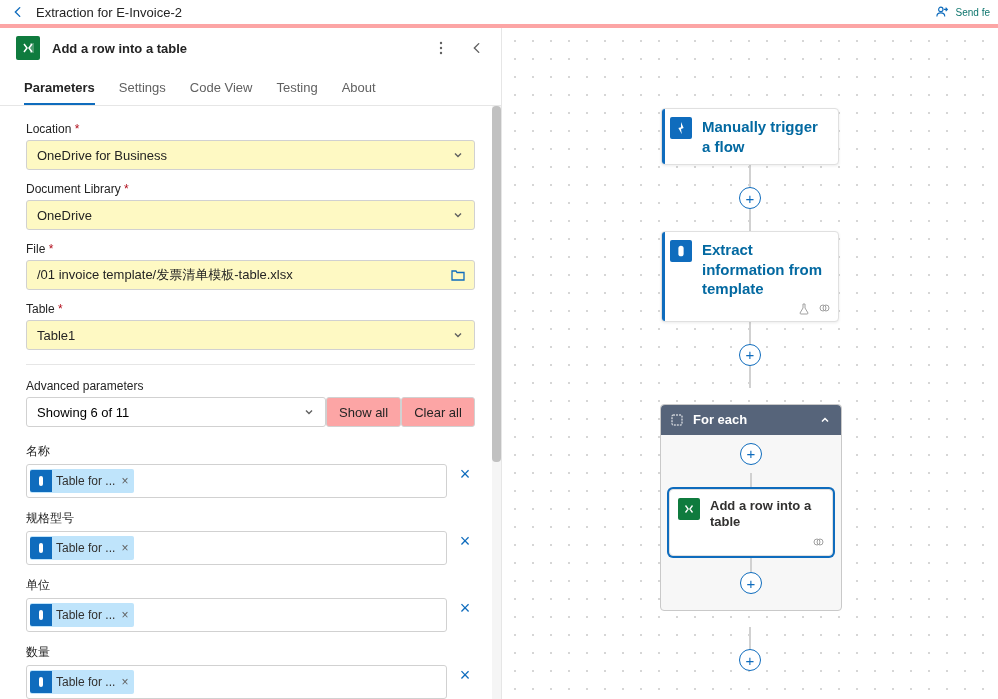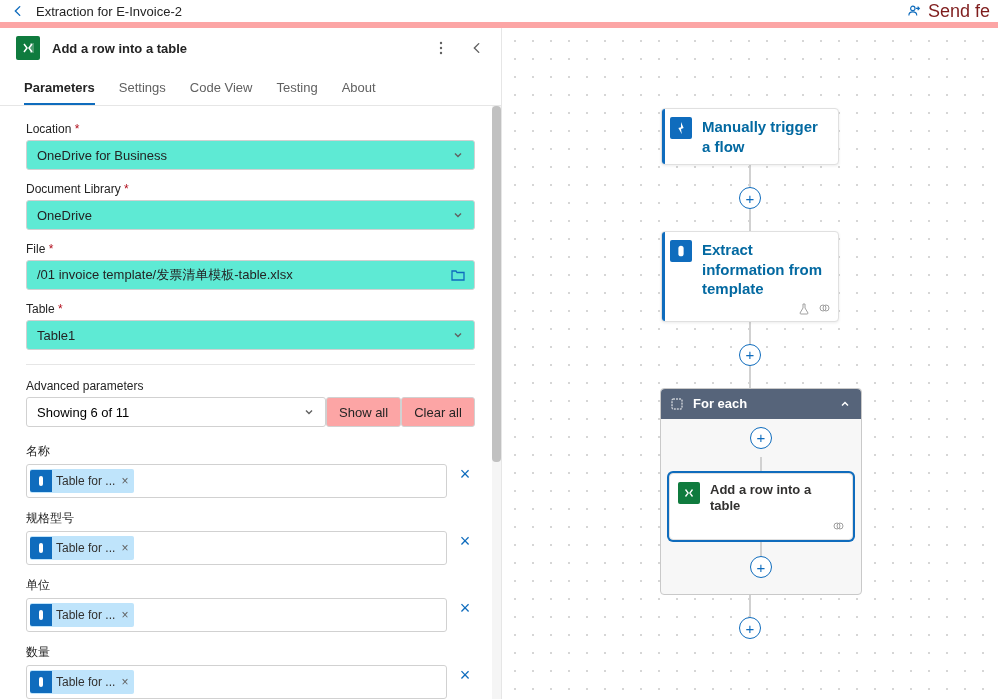--- a/index.html
+++ b/index.html
@@ -1,23 +1,23 @@
 <!DOCTYPE html>
 <html><head>
 <meta charset="utf-8">
 <style>
 * { box-sizing: border-box; margin: 0; padding: 0; font-family: "Segoe UI", Arial, sans-serif; }
 body { background: #fff; width: 998px; height: 699px; overflow: hidden; position: relative; }
 
 
-.topbar { height: 28px; display: flex; align-items: center; padding: 0 8px; border-bottom: 6px solid #fca5a5; }
+.topbar { height: 28px; display: flex; align-items: center; padding: 0 8px; border-bottom: 4px solid #fca5a5; }
 .topbar .back { width: 20px; height: 20px; display: flex; align-items: center; justify-content: center; color: #0F6CBD; cursor: pointer; margin-right: 8px; }
 .topbar .title { font-size: 13px; color: #242424; }
 .topbar .spacer { flex: 1; }
-.topbar .send { display: flex; align-items: center; gap: 6px; color: #7f1d1d; font-size: 18px; cursor: pointer; }
+.topbar .send { display: flex; align-items: center; gap: 6px; color: #0f766e; font-size: 10px; cursor: pointer; }
 
 
 .main { display: flex; height: calc(699px - 28px); }
 
 
 .left { width: 502px; border-right: 1px solid #e6e6e6; display: flex; flex-direction: column; background: #fff; position: relative; }
 .leftheader { display: flex; align-items: center; padding: 8px 12px 8px 16px; gap: 12px; }
 .excel-icon { width: 24px; height: 24px; background: #0F7B3E; display: flex; align-items: center; justify-content: center; color: #fff; font-size: 8px; font-weight: bold; border-radius: 2px; flex-shrink: 0; }
 .leftheader .htitle { font-size: 13px; font-weight: 600; color: #242424; flex: 1; }
 .leftheader .dots { width: 24px; height: 24px; display: flex; align-items: center; justify-content: center; color: #616161; cursor: pointer; }
@@ -30,21 +30,21 @@
 
 
 .form-wrap { position: relative; flex: 1; overflow: hidden; }
 .form { padding: 16px 26px 16px 26px; overflow-y: auto; height: 100%; }
 .lfscroll { position: absolute; right: 0; top: 0; width: 9px; height: 100%; background: #f5f5f5; }
 .lfscroll-thumb { position: absolute; right: 0; top: 0; width: 9px; height: 60%; background: #c1c1c1; border-radius: 4px; }
 
 .fg { margin-bottom: 12px; }
 .flabel { font-size: 12px; color: #242424; margin-bottom: 4px; display: block; }
 .req { color: #B10E1C; }
-.fselect, .finput { width: 100%; height: 30px; border: 1px solid #d1d1d1; border-radius: 3px; padding: 0 10px; font-size: 13px; color: #242424; background: #5eead4; display: flex; align-items: center; position: relative; }
+.fselect, .finput { width: 100%; height: 30px; border: 1px solid #d1d1d1; border-radius: 3px; padding: 0 10px; font-size: 13px; color: #242424; background: #fef9c3; display: flex; align-items: center; position: relative; }
 .fselect .chev { position: absolute; right: 10px; color: #616161; }
 .finput .folder { position: absolute; right: 8px; color: #0F6CBD; cursor: pointer; }
 
 .hr { height: 1px; background: #e6e6e6; margin: 14px 0; }
 
 .adv-label { font-size: 12px; color: #242424; margin-bottom: 4px; }
 .adv-row { display: flex; align-items: center; margin-bottom: 16px; }
 .adv-select { width: 300px; height: 30px; border: 1px solid #d1d1d1; border-radius: 3px; padding: 0 10px; font-size: 13px; display: flex; align-items: center; position: relative; }
 .btn-sm { height: 30px; padding: 0 12px; border: 1px solid #d1d1d1; border-radius: 3px; font-size: 13px; background: #fca5a5; cursor: pointer; color: #242424; }
 
@@ -68,21 +68,21 @@
 
 .card { width: 178px; background: #fff; border: 1px solid #e0e0e0; border-radius: 4px; box-shadow: 0 1px 3px rgba(0,0,0,.08); display: flex; align-items: flex-start; padding: 8px; gap: 10px; position: relative; margin: 0 auto; }
 .card.leftbar::before { content: ""; position: absolute; left: 0; top: 0; bottom: 0; width: 3px; background: #0F6CBD; border-radius: 3px 0 0 3px; }
 .card .cicon { width: 22px; height: 22px; border-radius: 2px; display: flex; align-items: center; justify-content: center; color: #fff; flex-shrink: 0; }
 .card .ctitle { font-size: 15px; color: #0369a1; line-height: 1.3; font-weight: 700; }
 .card .badges { position: absolute; right: 8px; bottom: 6px; display: flex; gap: 6px; color: #a0a0a0; font-size: 12px; }
 
 .conn { width: 2px; height: 22px; background: #d1d1d1; margin: 0 auto; }
 .plus { width: 22px; height: 22px; border: 1px solid #0F6CBD; border-radius: 50%; display: flex; align-items: center; justify-content: center; color: #0F6CBD; background: #fff; margin: 0 auto; cursor: pointer; font-size: 15px; line-height: 1; }
 
-.foreach { width: 202px; margin: 0 auto; border: 1px solid #c9c9c9; border-radius: 4px; background: #f7f7f7; }
+.foreach { width: 182px; margin: 16px auto; border: 1px solid #c9c9c9; border-radius: 4px; background: #f7f7f7; }
 .foreach-head { background: #56647A; color: #fff; height: 30px; display: flex; align-items: center; padding: 0 10px; gap: 10px; border-radius: 4px 4px 0 0; font-size: 13px; font-weight: 600; }
 .foreach-head .fhicon { font-size: 12px; }
 .foreach-head .fhchev { margin-left: auto; }
 .foreach-body { padding: 8px; }
 .foreach-body .plus { margin-bottom: 8px; }
 .foreach-body .conn { height: 16px; }
 
 .card-inner { width: 100%; background: #fff; border: 1px solid #e0e0e0; border-radius: 4px; box-shadow: 0 1px 3px rgba(0,0,0,.08); padding: 8px; position: relative; }
 .card-inner.selected { box-shadow: 0 0 0 2px #0F6CBD; }
 .card-inner .row1 { display: flex; gap: 10px; align-items: flex-start; }

